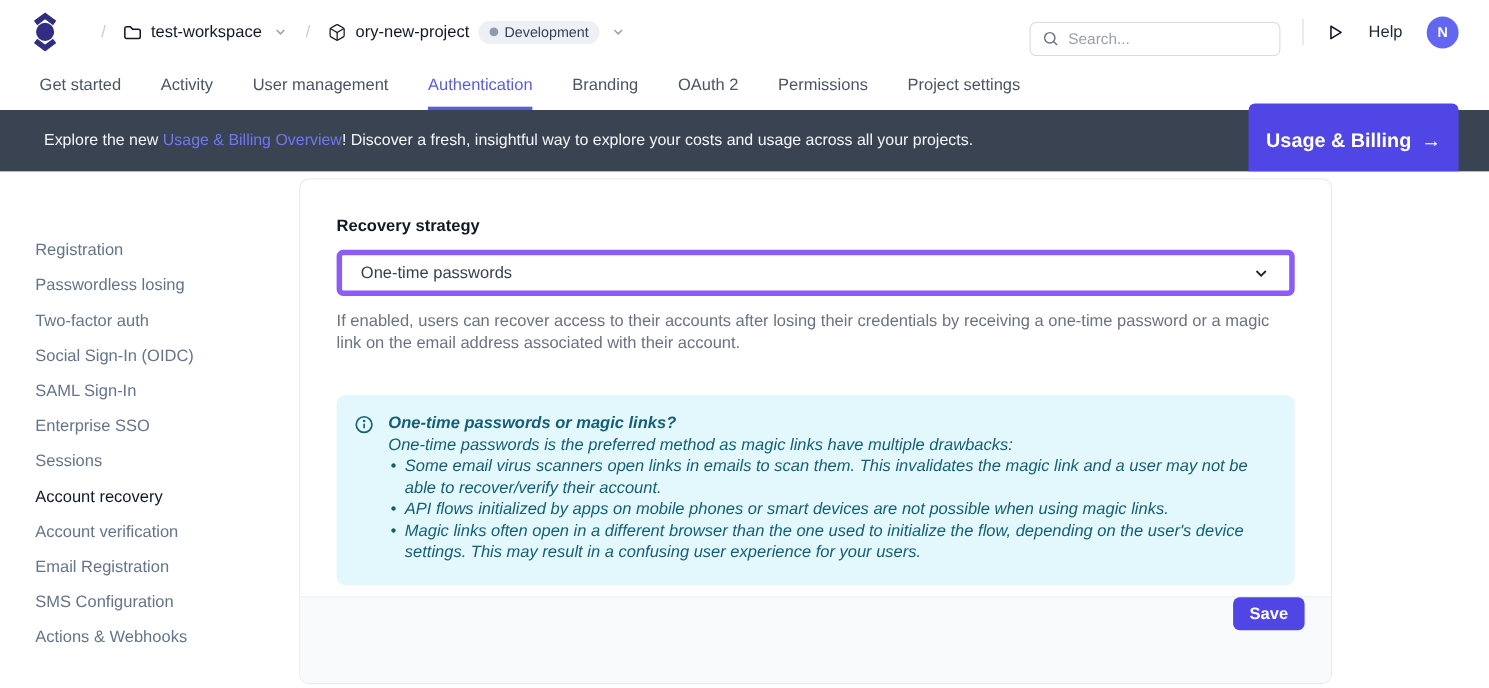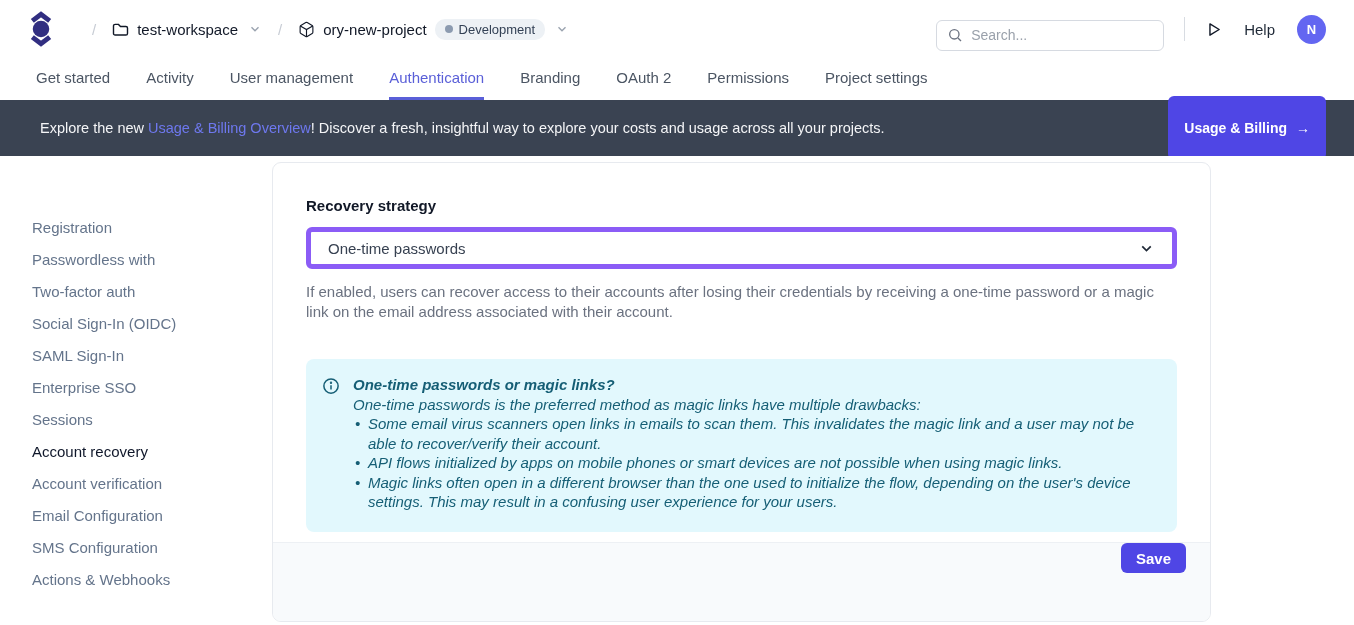--- a/index.html
+++ b/index.html
@@ -32,21 +32,21 @@
   .tabs { height:42px; display:flex; align-items:stretch; padding:0 0 0 36px; gap:36px; background:#fff; }
   .tab { display:flex; align-items:center; font-size:15px; color:#4b5563; cursor:pointer;
          border-bottom:3px solid transparent; }
   .tab.active { color:#5a5fd8; border-bottom-color:#5a5fd8; }
 
   
   .banner { height:56px; background:#3a4352; display:flex; align-items:center; padding:0 28px 0 40px; }
   .banner-text { font-size:14.5px; color:#f4f5f7; font-weight:500; }
   .banner-text a { color:#6e78ee; text-decoration:none; cursor:pointer; }
   .banner-btn { margin-left:auto; background:#4f46e5; color:#fff; border:none; border-radius:6px;
-                font-size:14px; font-weight:700; padding:24px 16px; display:flex; align-items:center;
+                font-size:18px; font-weight:700; padding:24px 16px; display:flex; align-items:center;
                 gap:9px; cursor:pointer; font-family:"Liberation Sans", sans-serif; }
 
   
   .content { position:relative; height:469px; background:#fff; }
   .sidebar { position:absolute; left:0; top:0; width:272px; padding-top:56px; }
   .side-item { padding:8px 10px 8px 32px; font-size:15px; color:#64748b; cursor:pointer; line-height:16px; }
   .side-item.active { color:#0f172a; font-weight:500; }
 
   .card { position:absolute; left:272px; top:6px; width:939px; height:460px; background:#fff;
           border:1px solid #e7eaef; border-radius:9px; display:flex; flex-direction:column; overflow:hidden; }
@@ -158,29 +158,29 @@
   <button class="banner-btn">
     <span>Usage &amp; Billing</span>
     <span>→</span>
   </button>
 </div>
 
 <div class="content">
 
   <div class="sidebar">
     <div class="side-item">Registration</div>
-    <div class="side-item">Passwordless with</div>
+    <div class="side-item">Passwordless losing</div>
     <div class="side-item">Two-factor auth</div>
     <div class="side-item">Social Sign-In (OIDC)</div>
     <div class="side-item">SAML Sign-In</div>
     <div class="side-item">Enterprise SSO</div>
     <div class="side-item">Sessions</div>
     <div class="side-item active">Account recovery</div>
     <div class="side-item">Account verification</div>
-    <div class="side-item">Email Configuration</div>
+    <div class="side-item">Email Registration</div>
     <div class="side-item">SMS Configuration</div>
     <div class="side-item">Actions &amp; Webhooks</div>
   </div>
 
   <div class="card">
     <div class="card-body">
       <div class="field-label">Recovery strategy</div>
       <div class="select">
         <span class="select-value">One-time passwords</span>
         <span class="chev">

